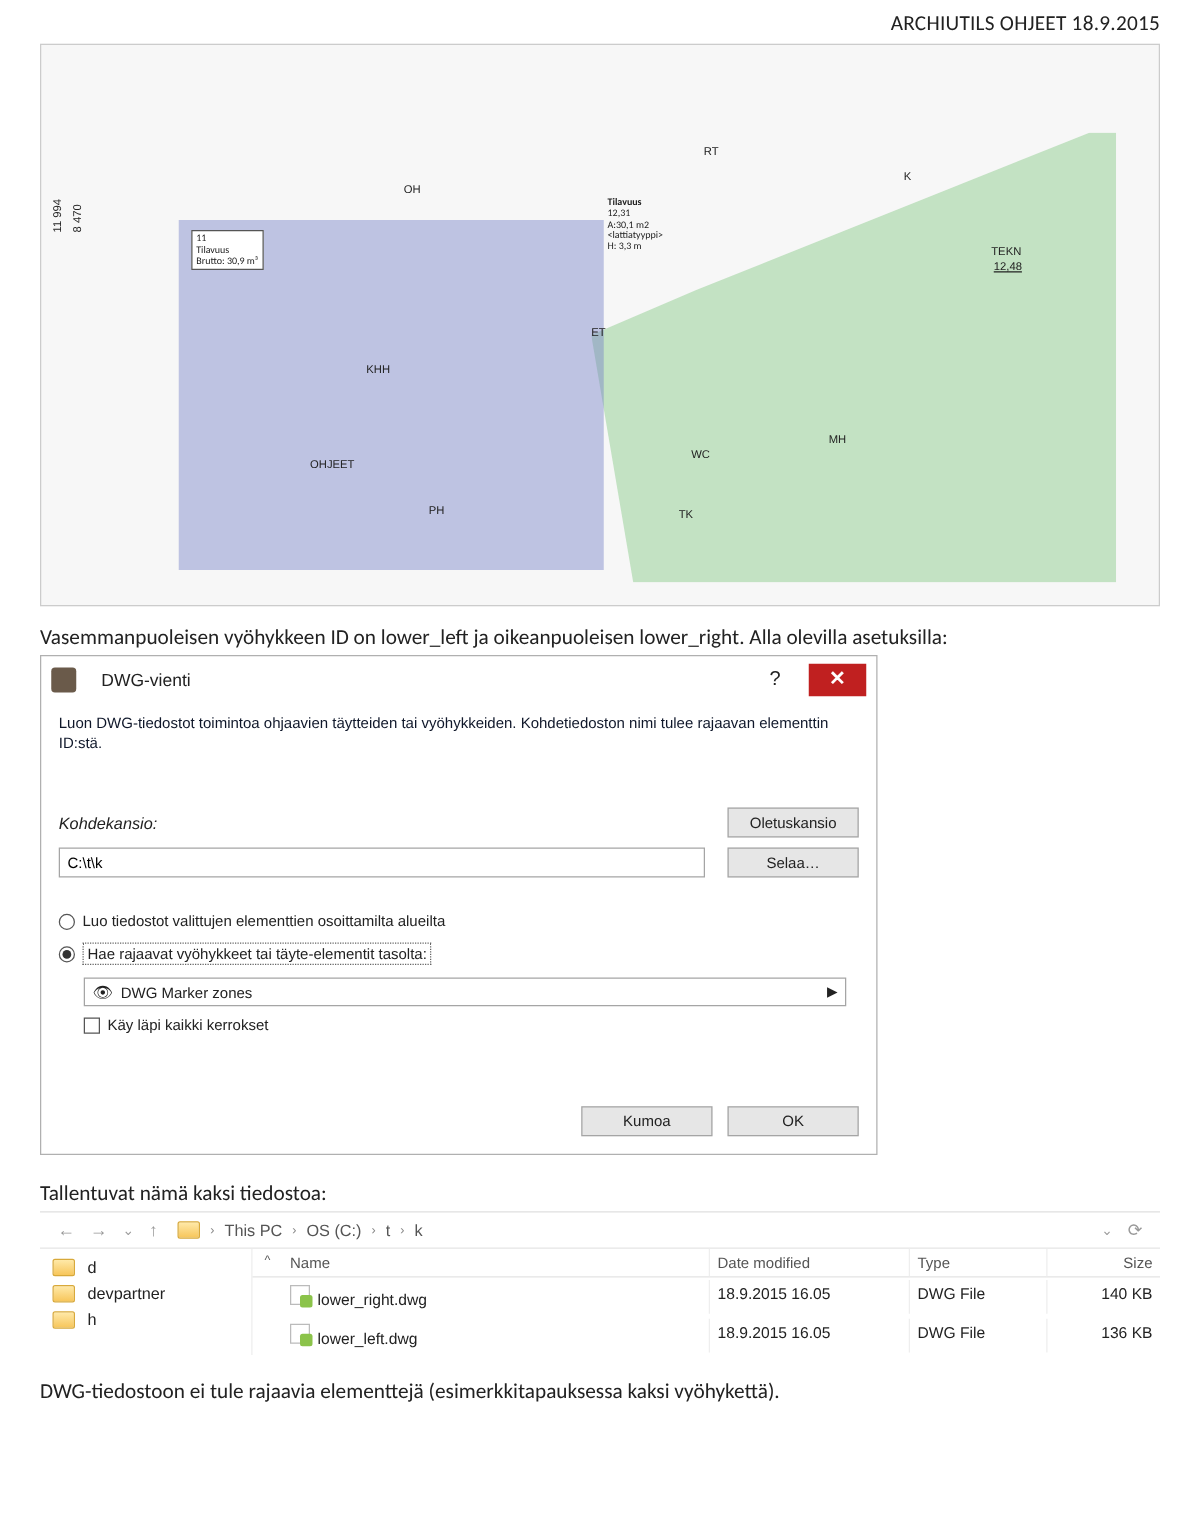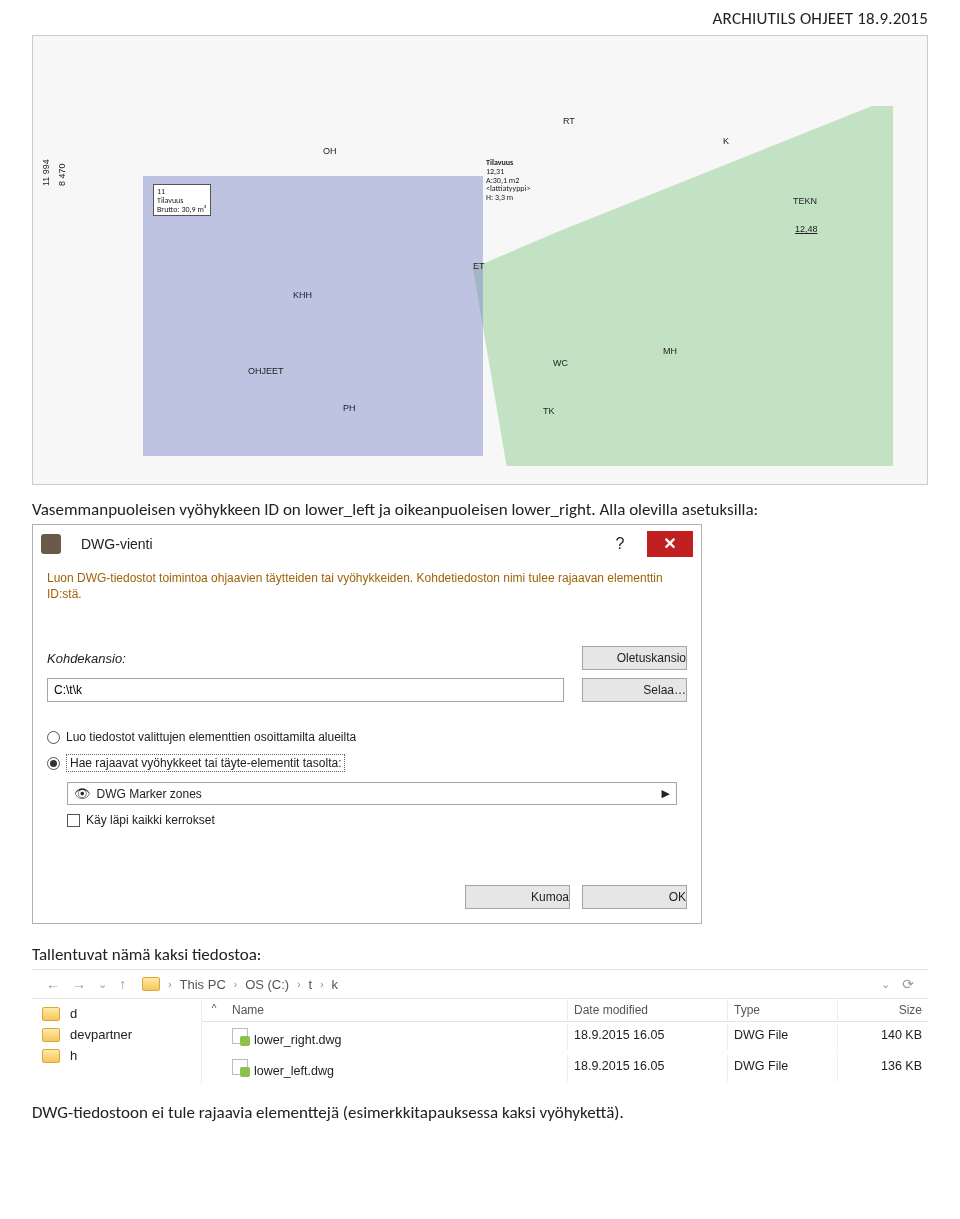--- a/index.html
+++ b/index.html
@@ -13,24 +13,24 @@
   .fp-box { position: absolute; border: 1px solid #555; background: #fff; font-size: 8px; padding: 2px 3px; line-height: 1.1; }
   .body-text { font-size: 17px; margin: 12px 0 4px 0; }
 
   .dialog { width: 670px; border: 1px solid #b0b0b0; background: #fff; font-family: "Segoe UI", Arial, sans-serif; font-size: 13px; margin-bottom: 20px; }
   .dlg-title { display: flex; align-items: center; padding: 6px 8px; gap: 14px; }
   .dlg-icon { width: 20px; height: 20px; background: #6a5a4a; border-radius: 3px; margin-right: 6px; display:inline-block; }
   .dlg-titletext { flex: 1; font-size: 14px; }
   .dlg-help { width: 26px; text-align: center; font-size: 16px; color: #222; }
   .dlg-close { width: 46px; height: 26px; background: #c02020; color: #fff; text-align: center; line-height: 26px; font-size: 16px; font-weight: bold; }
   .dlg-body { padding: 8px 14px 14px 14px; }
-  .dlg-desc { font-size: 12px; color: #a16207; line-height: 1.3; margin-bottom: 44px; }
+  .dlg-desc { font-size: 12px; color: #0f172a; line-height: 1.3; margin-bottom: 44px; }
   .row { display: flex; align-items: center; margin-bottom: 8px; }
   .lbl-left { width: 420px; font-style: italic; }
-  .btn { border: 1px solid #a5a5a5; background: #e6e6e6; padding: 4px 0; min-width: 105px; text-align: right; font-size: 12px; }
+  .btn { border: 1px solid #a5a5a5; background: #e6e6e6; padding: 4px 0; min-width: 105px; text-align: center; font-size: 12px; }
   .txtin { border: 1px solid #a5a5a5; padding: 4px 6px; width: 100%; font-size: 12px; background: #fff; }
   .fullrow { margin-bottom: 28px; }
   .radio-row { display: flex; align-items: center; gap: 6px; margin-bottom: 10px; font-size: 12px; }
   .radio { width: 13px; height: 13px; border: 1px solid #555; border-radius: 50%; display: inline-block; position: relative; }
   .radio.checked::after { content:""; position:absolute; left:2px; top:2px; width:7px; height:7px; background:#333; border-radius:50%; }
   .dotted-focus { border: 1px dotted #666; padding: 1px 3px; }
   .combo { display: flex; align-items: center; border: 1px solid #a5a5a5; background: #fff; padding: 3px 6px; margin: 4px 0 8px 20px; width: 610px; }
   .combo .eye { margin-right: 6px; font-size: 13px; }
   .combo .ctext { flex: 1; font-size: 12px; }
   .combo .arrow { font-size: 11px; }
@@ -87,21 +87,21 @@
     <div class="fp-label" style="left:530px; top:80px;">RT</div>
     <div class="fp-label" style="left:690px; top:100px;">K</div>
     <div class="fp-label" style="left:260px; top:230px;margin-top:24px;">KHH</div>
     <div class="fp-label" style="left:440px; top:225px;">ET</div>
     <div class="fp-label" style="left:215px; top:330px;">OHJEET</div>
     <div class="fp-label" style="left:310px; top:367px;">PH</div>
     <div class="fp-label" style="left:520px; top:322px;">WC</div>
     <div class="fp-label" style="left:510px; top:370px;">TK</div>
     <div class="fp-label" style="left:630px; top:310px;">MH</div>
     <div class="fp-label" style="left:760px; top:160px;">TEKN</div>
-    <div class="fp-label" style="left:762px; top:188px;text-decoration:underline;">12,48</div>
+    <div class="fp-label" style="left:762px; top:172px;text-decoration:underline;">12,48</div>
   </div>
 
   <p class="body-text">Vasemmanpuoleisen vyöhykkeen ID on lower_left ja oikeanpuoleisen lower_right. Alla olevilla asetuksilla:</p>
 
   <div class="dialog">
     <div class="dlg-title">
       <span class="dlg-icon"></span>
       <span class="dlg-titletext">DWG-vienti</span>
       <span class="dlg-help">?</span>
       <span class="dlg-close">✕</span>

